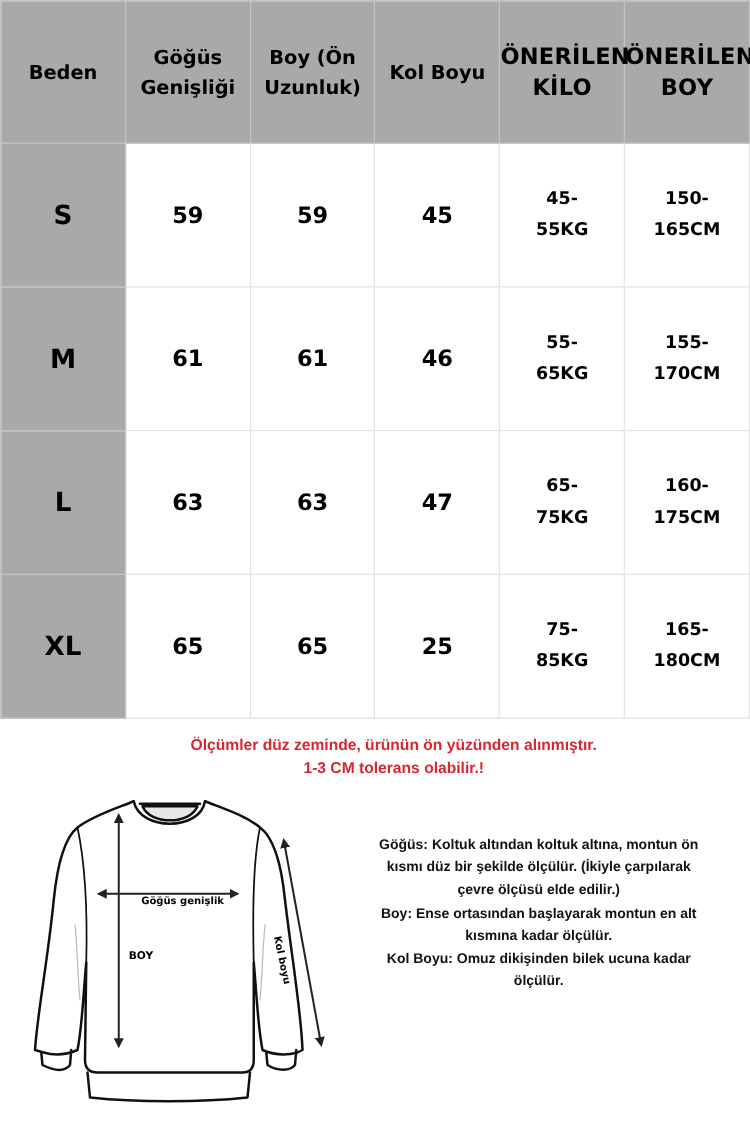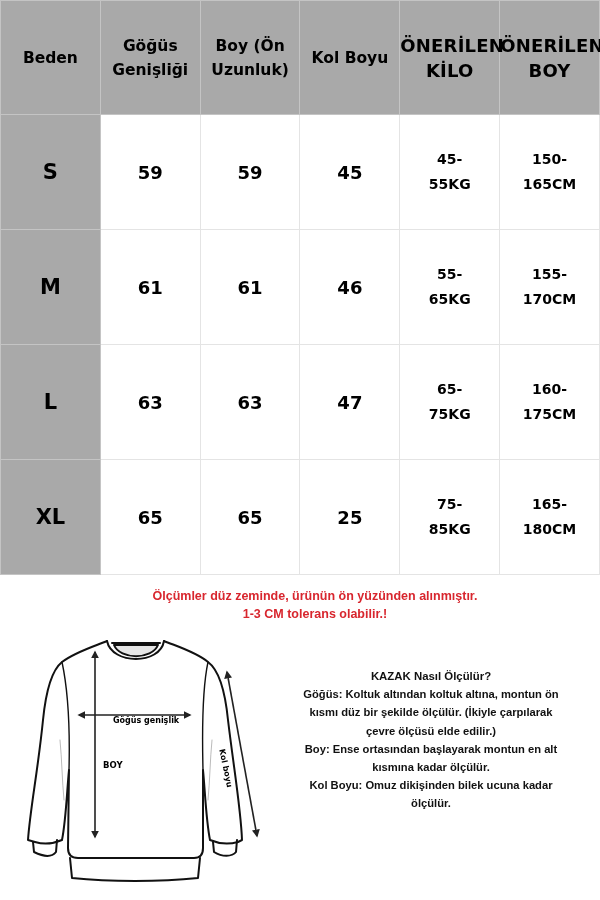--- a/index.html
+++ b/index.html
@@ -174,21 +174,20 @@
       <line x1="79" y1="85" x2="190" y2="85" marker-start="url(#ah)" marker-end="url(#ah)"></line>
       <line x1="227" y1="42" x2="257" y2="206" marker-start="url(#ah)" marker-end="url(#ah)"></line>
     </g>
   </svg>
   <div style="position:absolute; left:113px; top:86px; font-size:8px; font-weight:bold; font-family:'DejaVu Sans',sans-serif;">Göğüs genişlik</div>
   <div style="position:absolute; left:103px; top:130px; font-size:8.5px; font-weight:bold; font-family:'DejaVu Sans',sans-serif;">BOY</div>
   <div style="position:absolute; left:226px; top:118px; font-size:8px; font-weight:bold; font-family:'DejaVu Sans',sans-serif; transform:rotate(78deg); transform-origin:left top; white-space:nowrap;">Kol boyu</div>
 </div>
 
 <div class="howto">
-  <span class="line title">KAZAK Nasıl Ölçülür?</span>
   <span class="line">Göğüs: Koltuk altından koltuk altına, montun ön
 kısmı düz bir şekilde ölçülür. (İkiyle çarpılarak
 çevre ölçüsü elde edilir.)</span>
   <span class="line">Boy: Ense ortasından başlayarak montun en alt
 kısmına kadar ölçülür.</span>
   <span class="line">Kol Boyu: Omuz dikişinden bilek ucuna kadar
 ölçülür.</span>
 </div>
 
 </body></html>

